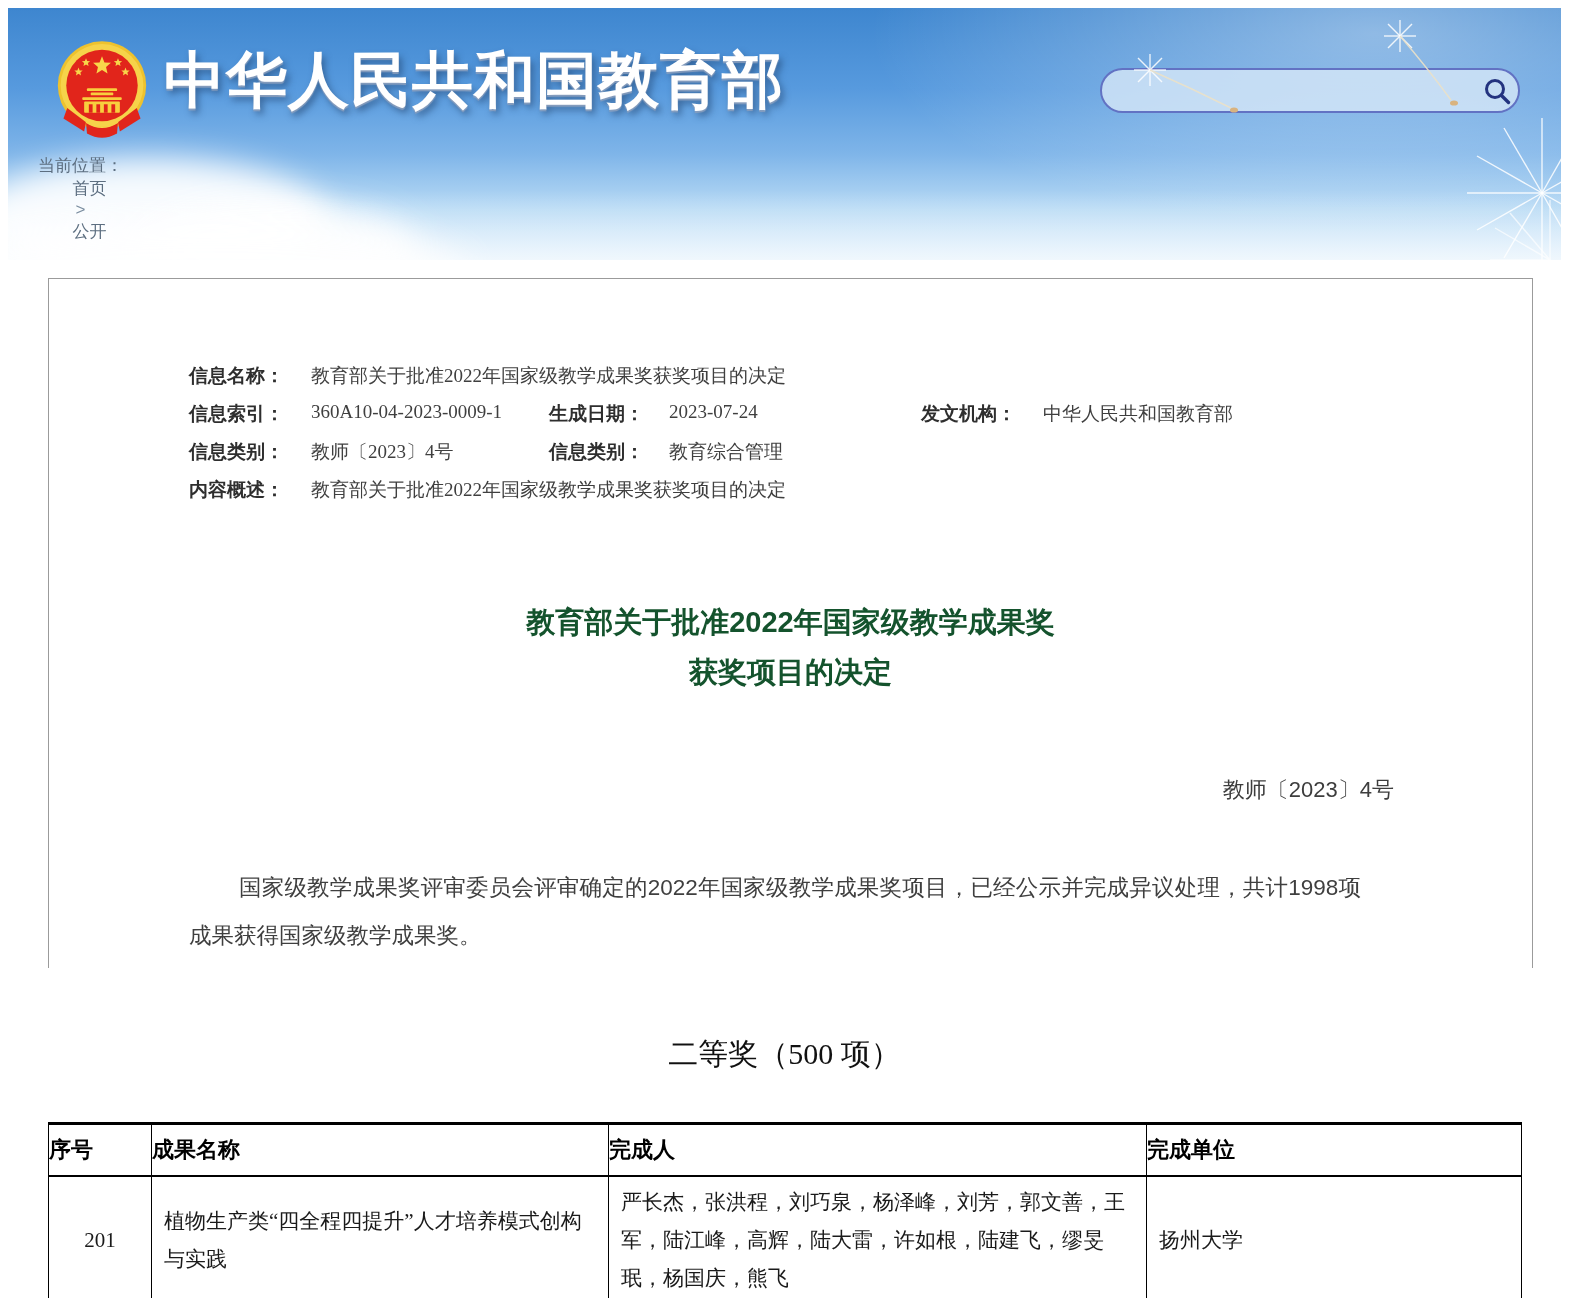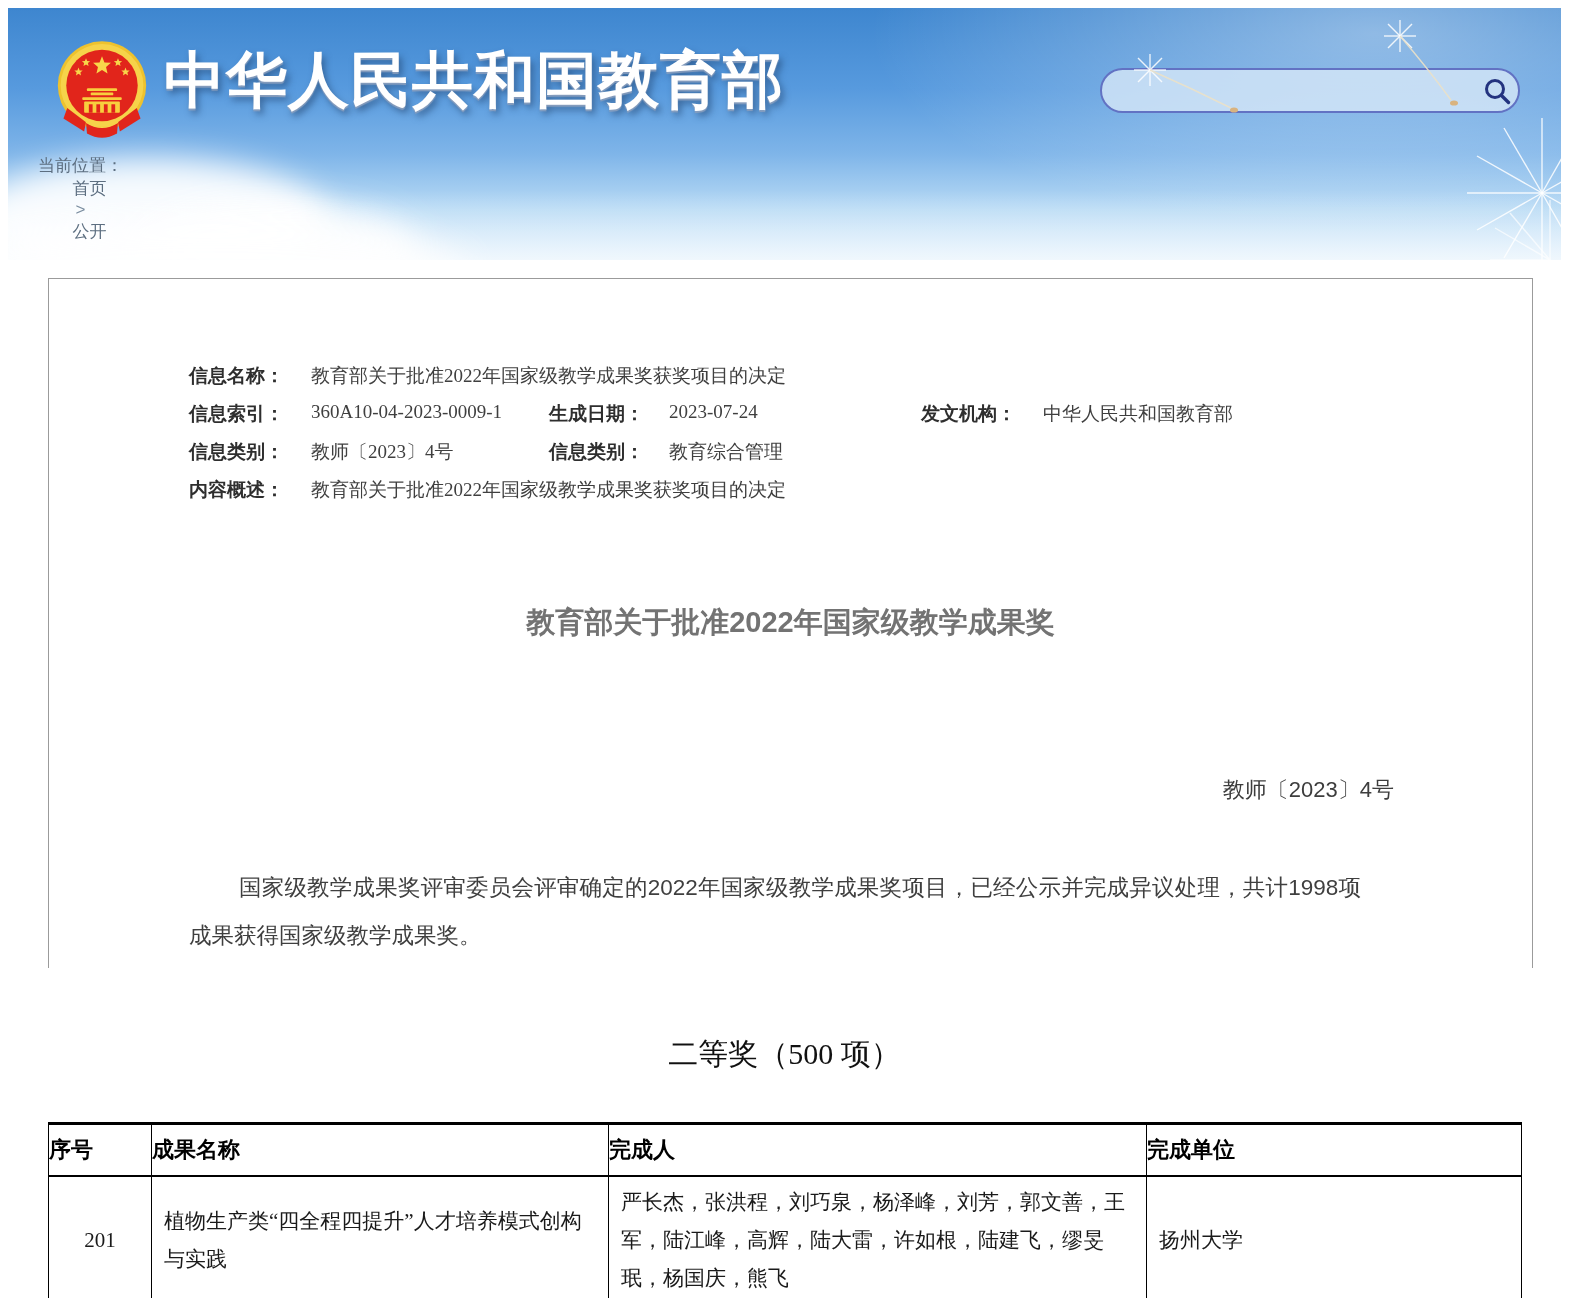--- a/index.html
+++ b/index.html
@@ -99,21 +99,21 @@
   .m-label { font-weight: 700; color: #2e2e2e; font-family: Liberation Mono, monospace; }
   .m-value { color: #3f3f3f; font-family: "Liberation Serif", serif; }
   .r1 { top: 0; } .r2 { top: 38px; } .r3 { top: 76px; } .r4 { top: 114px; }
   .cL0 { left: 0; } .cV0 { left: 122px; }
   .cL1 { left: 360px; } .cV1 { left: 480px; }
   .cL2 { left: 732px; } .cV2 { left: 854px; }
 
   .doc-title {
     position: absolute; top: 318px; left: 0; right: 0;
     text-align: center;
-    font-size: 29px; font-weight: 700; color: #737373;
+    font-size: 29px; font-weight: 700; color: #14532d;
     line-height: 50px;
   }
   .doc-number {
     position: absolute; top: 496px; right: 138px;
     font-size: 22px; color: #3d3d3d;
   }
   .doc-body {
     position: absolute; top: 585px; left: 140px;
     width: 1172px;
     font-size: 22.5px; line-height: 48px; color: #3f3f3f;
@@ -268,20 +268,21 @@
       <span class="m-value r3 cV0">教师〔2023〕4号</span>
       <span class="m-label r3 cL1">信息类别：</span>
       <span class="m-value r3 cV1">教育综合管理</span>
 
       <span class="m-label r4 cL0">内容概述：</span>
       <span class="m-value r4 cV0">教育部关于批准2022年国家级教学成果奖获奖项目的决定</span>
     </div>
 
     <div class="doc-title">
       <div>教育部关于批准2022年国家级教学成果奖</div>
+      <div>获奖项目的决定</div>
     </div>
 
     <div class="doc-number">教师〔2023〕4号</div>
 
     <div class="doc-body">国家级教学成果奖评审委员会评审确定的2022年国家级教学成果奖项目，已经公示并完成异议处理，共计1998项成果获得国家级教学成果奖。</div>
   </div>
 
   <div class="section-heading">二等奖（500 项）</div>
 
   <table class="awards">

